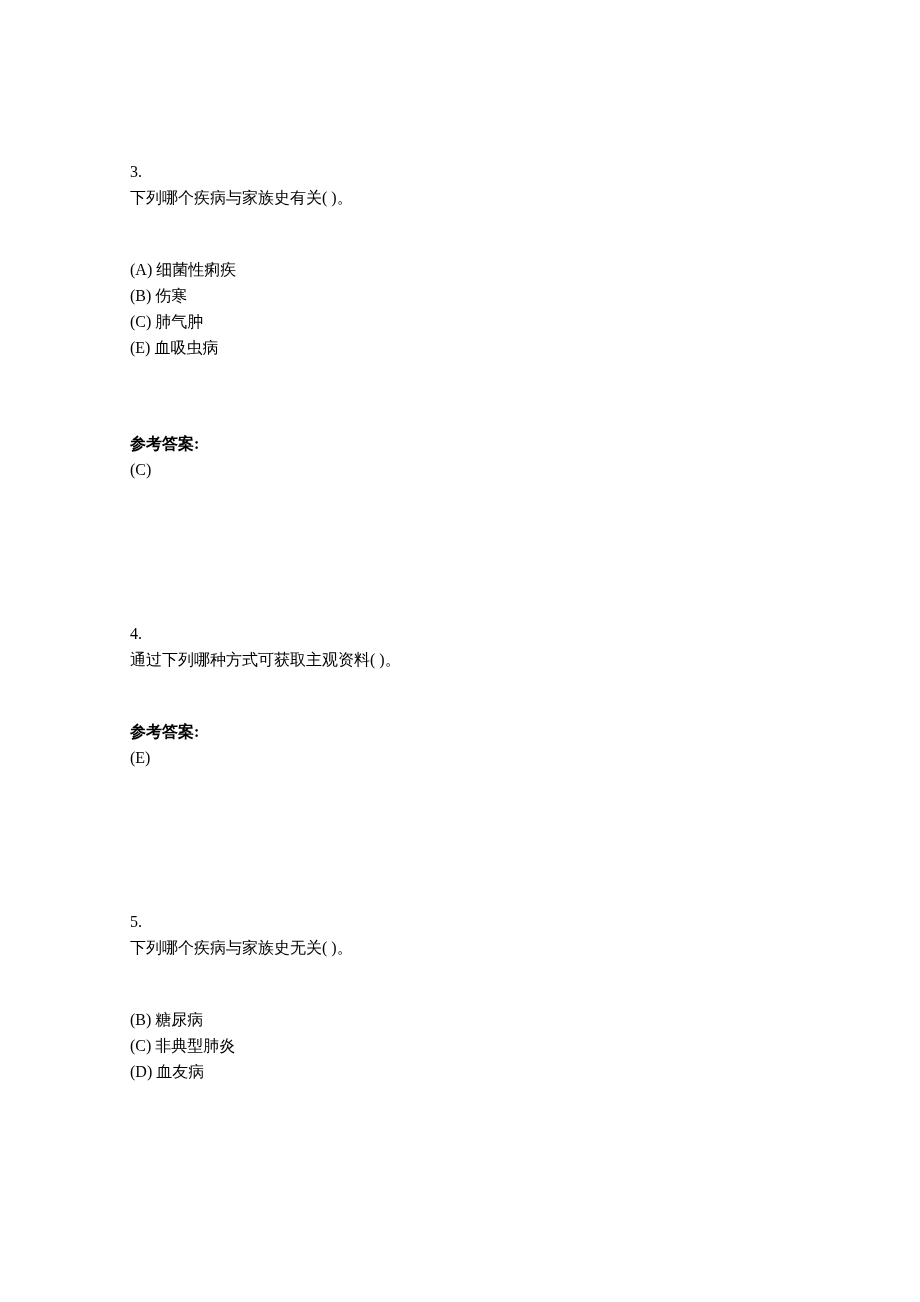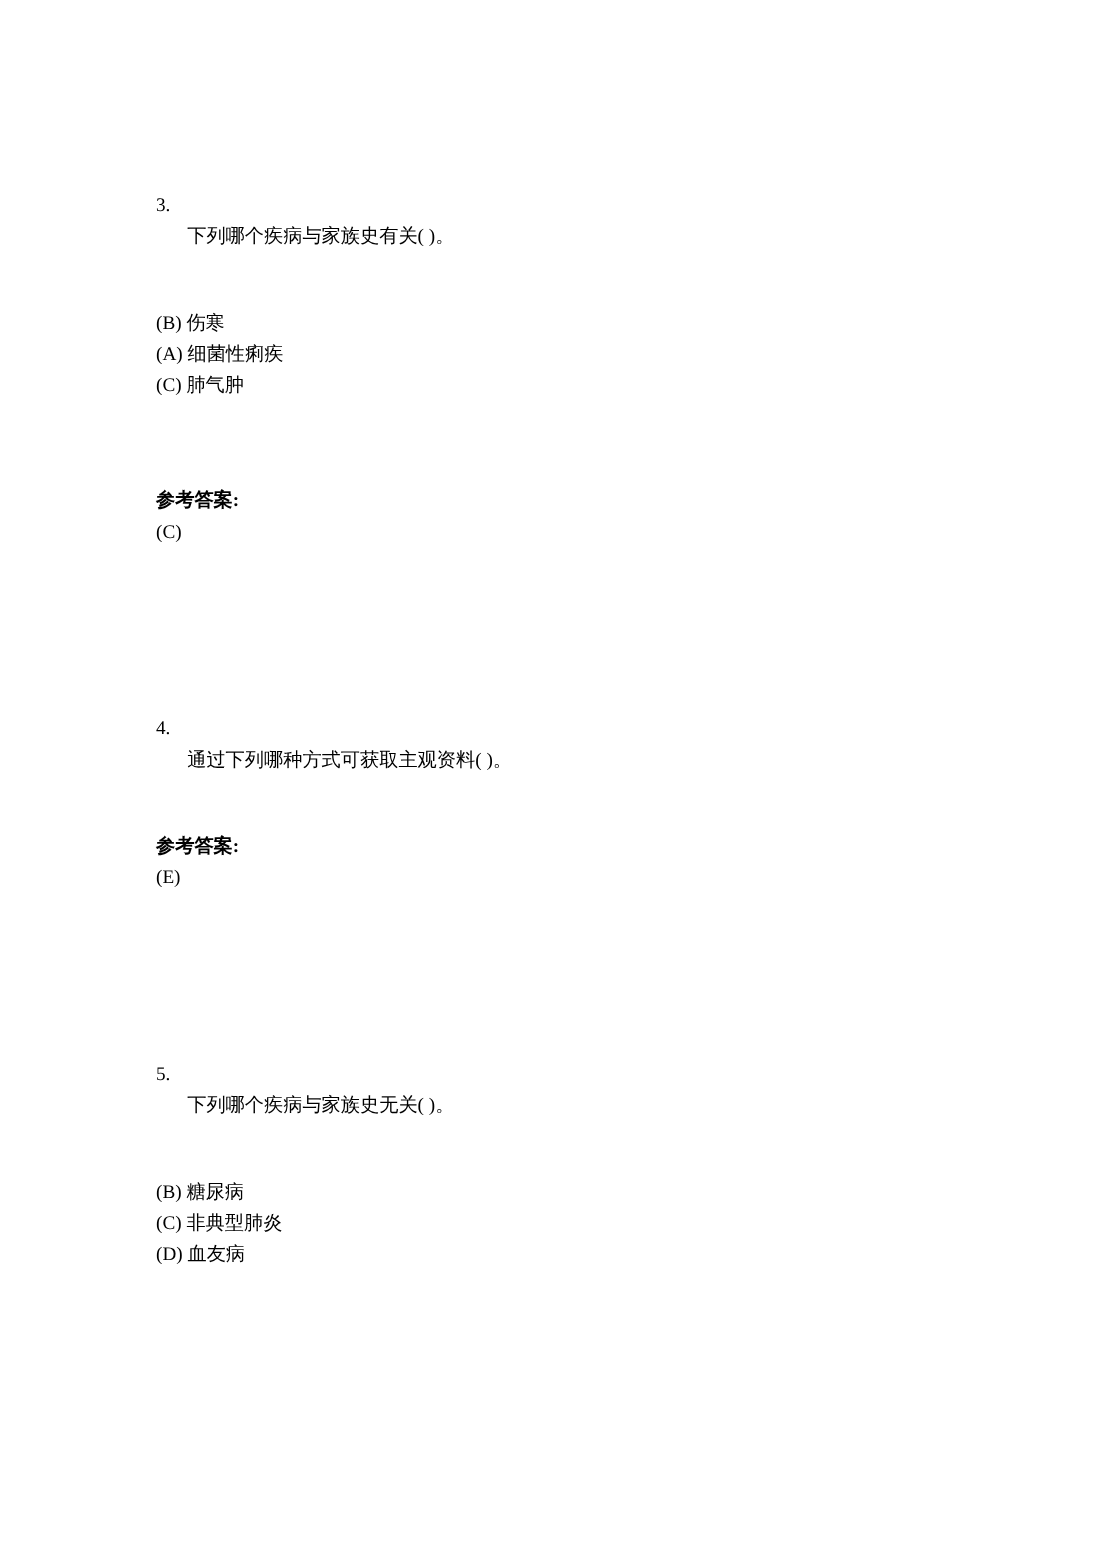--- a/index.html
+++ b/index.html
@@ -18,21 +18,20 @@
       line-height: 1.5;
     }
     .question-block {
       margin-bottom: 140px;
     }
     .question-number {
       margin-bottom: 2px;
     }
     .question-text {
       margin-bottom: 48px;
-      margin-left: 26px;
     }
     .options-vertical {
       margin-bottom: 72px;
     }
     .option-line {
       margin-bottom: 2px;
     }
     .options-horizontal {
       margin-bottom: 72px;
     }
@@ -48,23 +47,24 @@
     }
   </style>
 </head>
 <body>
 
 <div id="content">
     <div class="question-block">
       <div class="question-number">3.</div>
       <div class="question-text">下列哪个疾病与家族史有关( )。</div>
       <div class="options-vertical">
+        <div class="option-line"><span>(A)</span>  <span>细菌性痢疾</span></div>
         <div class="option-line"><span>(B)</span>  <span>伤寒</span></div>
-        <div class="option-line"><span>(A)</span>  <span>细菌性痢疾</span></div>
         <div class="option-line"><span>(C)</span>  <span>肺气肿</span></div>
+        <div class="option-line"><span>(E)</span>  <span>血吸虫病</span></div>
       </div>
       <div class="answer-label">参考答案:</div>
       <div class="answer-value">(C)</div>
     </div>
     <div class="question-block">
       <div class="question-number">4.</div>
       <div class="question-text">通过下列哪种方式可获取主观资料( )。</div>
       <div class="answer-label">参考答案:</div>
       <div class="answer-value">(E)</div>
     </div>

